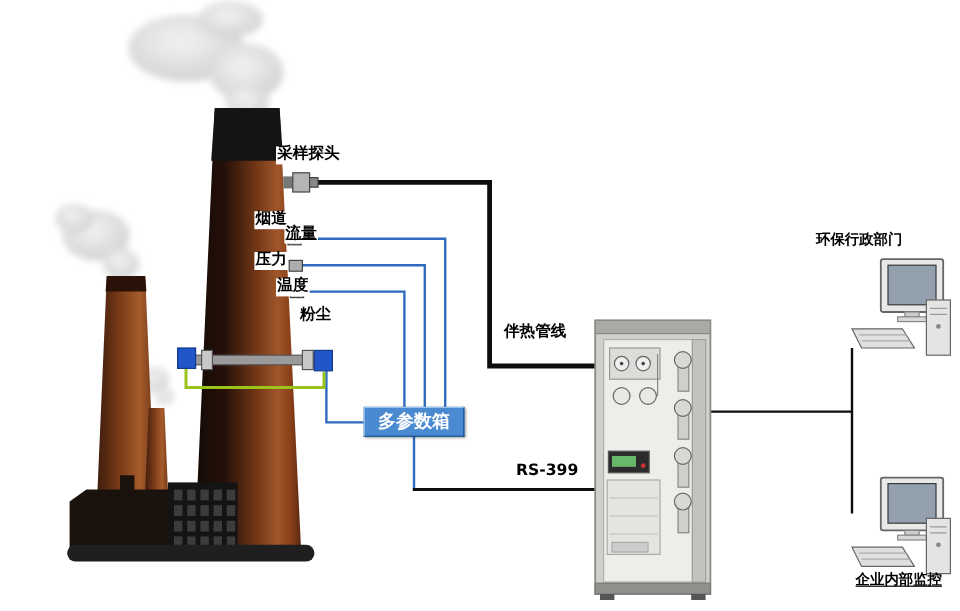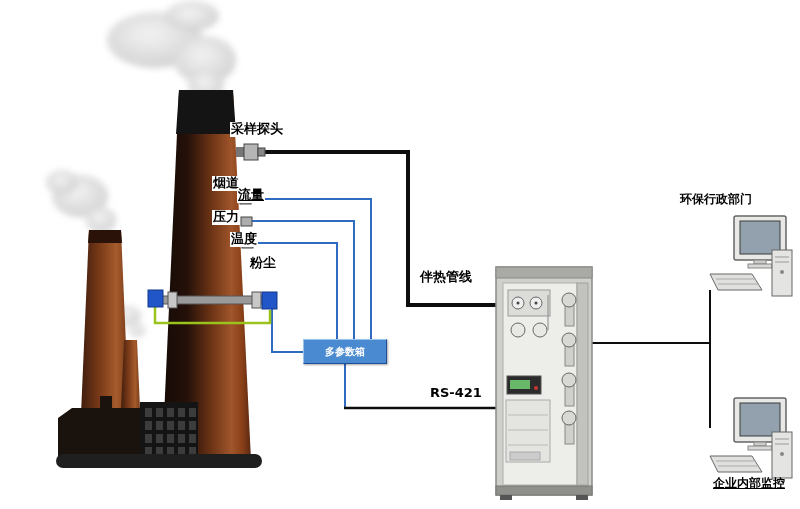--- a/index.html
+++ b/index.html
@@ -16,21 +16,21 @@
   .sm{font-size:12px;}
   .line-blue{stroke:var(--signal-blue,#2f6bbf);stroke-width:2;fill:none;}
   .line-black{stroke:var(--pipeline-black,#0d0d0d);fill:none;}
   .wire-green{stroke:var(--wire-green,#9ac41c);stroke-width:2.5;fill:none;}
   .sensor-blue{fill:#2156c8;stroke:#12398a;stroke-width:1;}
   .sensor-grey{fill:#adadad;stroke:#444;stroke-width:1;}
   #multi-param-box{
     position:absolute;left:303px;top:339px;width:82px;height:23px;
     background:var(--param-box-blue,#4a8ad0);
     border:1px solid #1c4f94;border-top-color:#9cc4ee;border-left-color:#9cc4ee;
-    color:#fff;font-weight:bold;font-size:10px;
+    color:#fff;font-weight:bold;font-size:15px;
     display:flex;align-items:center;justify-content:center;
     box-shadow:1px 1px 2px rgba(0,0,0,.35);
   }
 </style>
 </head>
 <body>
 
 <div id="stage">
 
   <svg width="800" height="509" viewBox="0 0 800 509">
@@ -217,21 +217,21 @@
     </g>
   </svg>
 
   <div class="lbl chip" style="left:230px;top:122px;">采样探头</div>
   <div class="lbl chip" style="left:212px;top:176px;">烟道</div>
   <div class="lbl chip" style="left:237px;top:188px;text-decoration:underline;">流量</div>
   <div class="lbl chip" style="left:212px;top:210px;">压力</div>
   <div class="lbl chip" style="left:230px;top:232px;">温度</div>
   <div class="lbl chip" style="left:249px;top:256px;">粉尘</div>
   <div class="lbl" style="left:420px;top:270px;">伴热管线</div>
-  <div class="lbl" style="left:430px;top:386px;">RS-421</div>
+  <div class="lbl" style="left:430px;top:386px;">RS-399</div>
   <div class="lbl sm" style="left:680px;top:193px;">环保行政部门</div>
   <div class="lbl sm" style="left:713px;top:477px;text-decoration:underline;">企业内部监控</div>
 
   <div id="multi-param-box">
     <span>多参数箱</span>
   </div>
 
 </div>
 
 </body></html>

